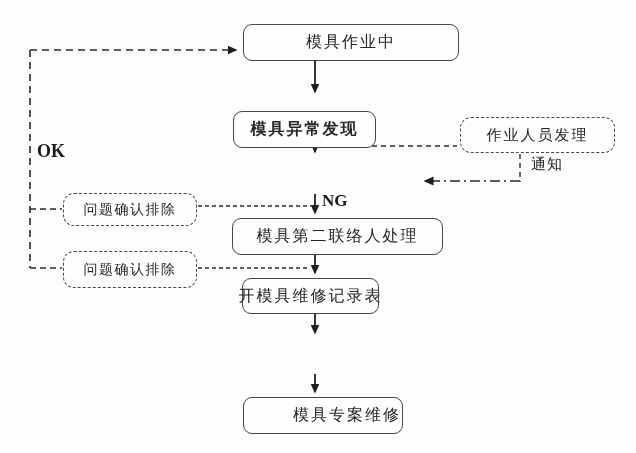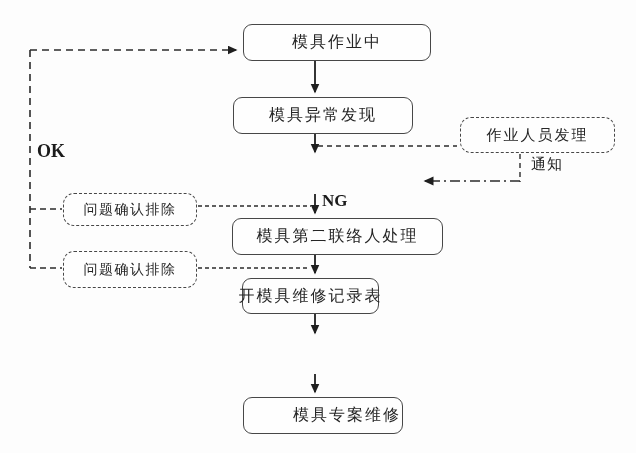--- a/index.html
+++ b/index.html
@@ -49,22 +49,22 @@
     font-family: "Liberation Serif", "DejaVu Serif", serif;
     font-weight: bold;
     font-size: 18px;
   }
   .edge-label.small {
     font-size: 15px;
     letter-spacing: 1px;
   }
 
   
-  #n-b1 { left: 243px; top: 24px;  width: 188px; height: 37px; }
-  #n-b2 { left: 233px; top: 97px;  width: 180px; height: 37px; }
+  #n-b1 { left: 243px; top: 24px;  width: 216px; height: 37px; }
+  #n-b2 { left: 233px; top: 111px;  width: 143px; height: 37px; font-weight: bold; }
   #n-b3 { left: 232px; top: 157px; width: 181px; height: 37px; }
   #n-b4 { left: 232px; top: 218px; width: 211px; height: 37px; }
   #n-b5 { left: 242px; top: 278px; width: 137px; height: 36px; }
   #n-b6 { left: 242px; top: 338px; width: 161px; height: 36px; }
   #n-b7 { left: 243px; top: 397px; width: 160px; height: 37px; padding-left: 48px; }
 
   
   #n-s1 { left: 460px; top: 117px; width: 155px; height: 36px; font-size: 15px; }
   #n-s2 { left: 63px;  top: 193px; width: 134px; height: 33px; font-size: 14px; letter-spacing: 1.5px; }
   #n-s3 { left: 63px;  top: 251px; width: 134px; height: 37px; font-size: 14px; letter-spacing: 1.5px; }

